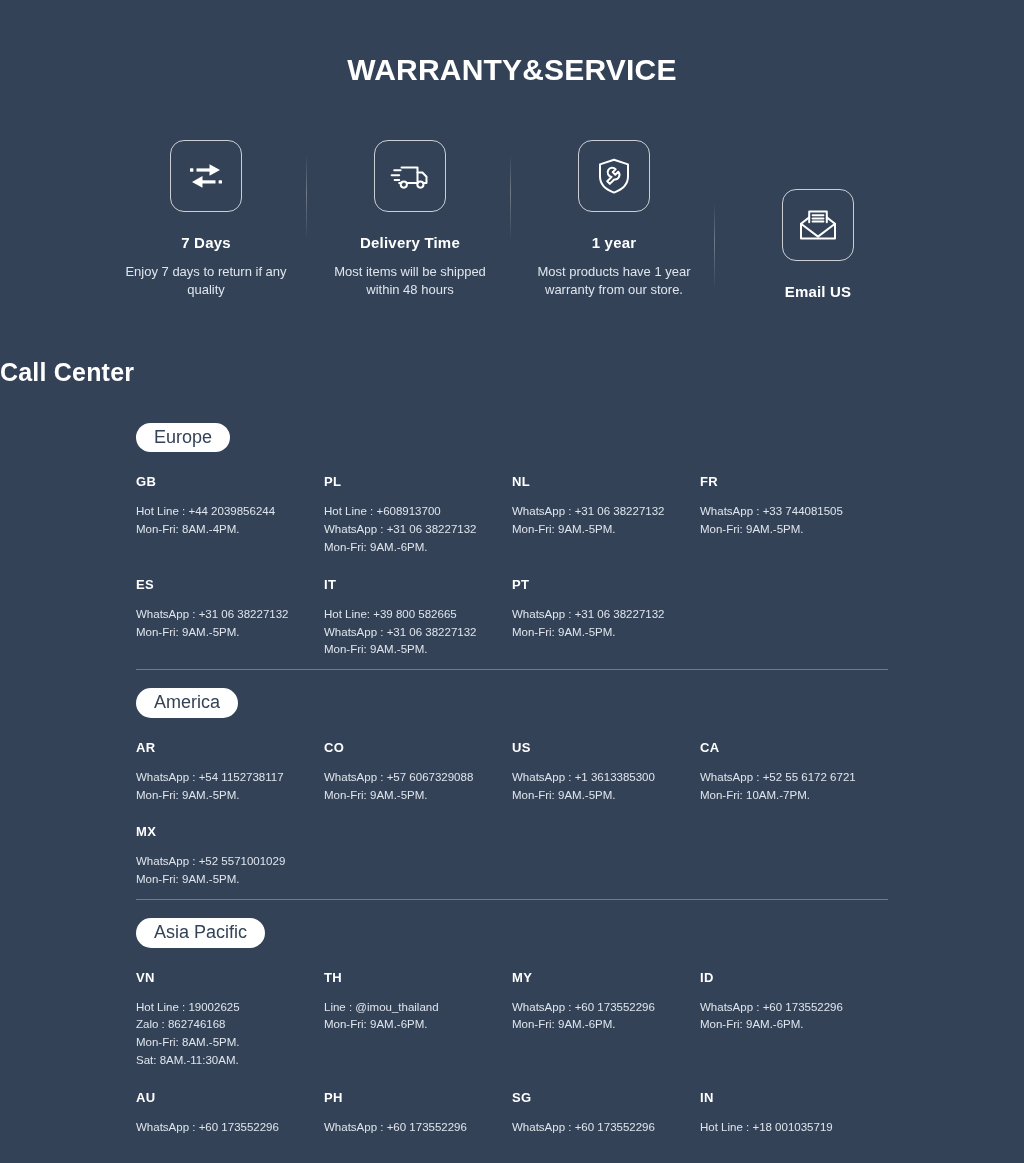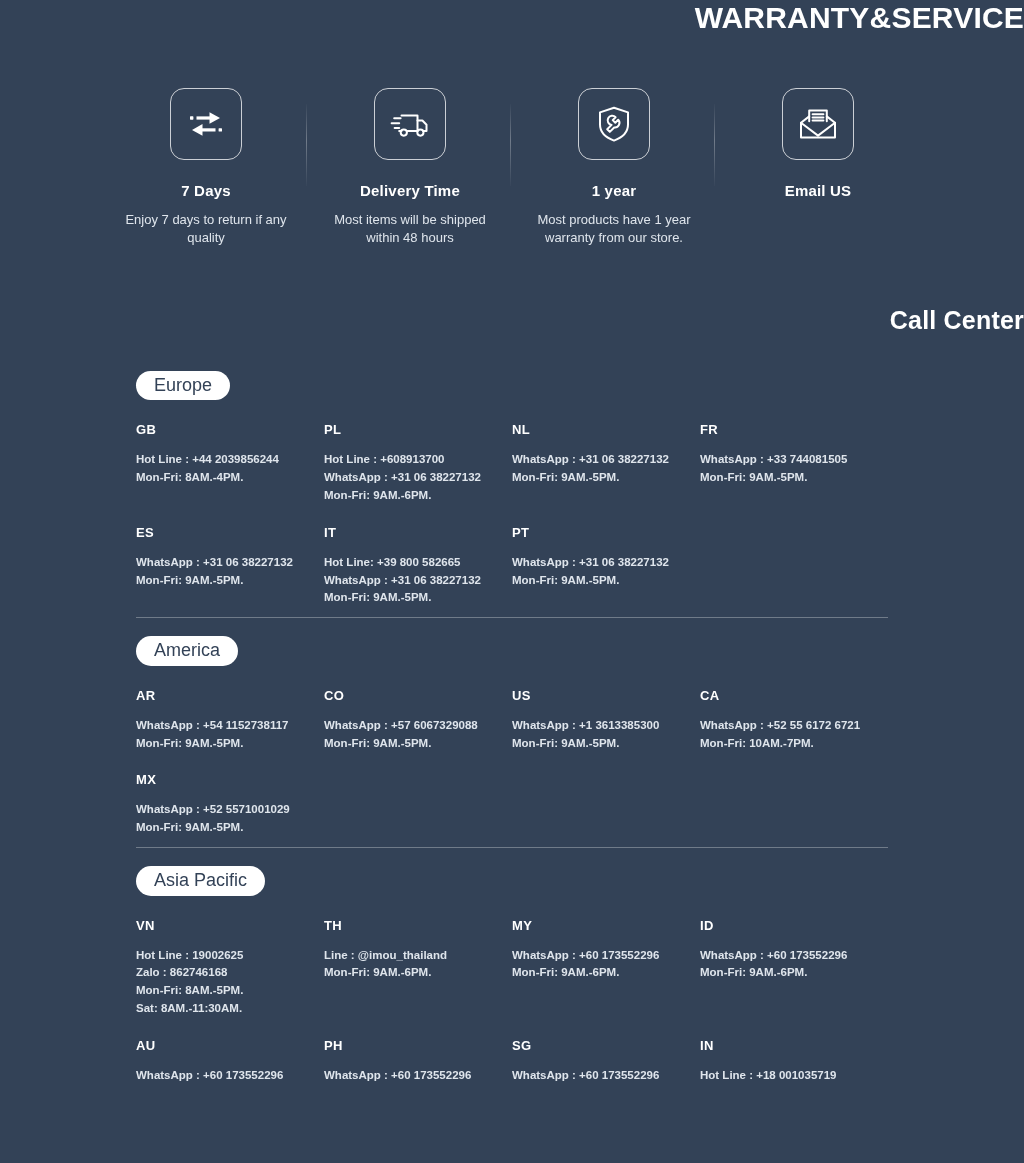--- a/index.html
+++ b/index.html
@@ -12,21 +12,22 @@
     width: 1024px;
     height: 1163px;
     position: relative;
     font-family: "Liberation Sans", sans-serif;
     color: #ffffff;
     overflow: hidden;
   }
 
   
   .page-header {
-    text-align: right;
+    padding-top: 52px;
+    text-align: center;
   }
   .page-title {
     font-size: 30px;
     font-weight: bold;
     letter-spacing: 0.2px;
     line-height: 1.2;
     margin: 0;
     color: #ffffff;
   }
   .page-subtitle {
@@ -34,21 +35,21 @@
     font-size: 13.5px;
     font-weight: normal;
     color: #e9edf2;
     letter-spacing: 0.1px;
   }
 
   
   .features {
     margin-top: 52px;
     display: flex;
-    align-items: flex-start;
+    align-items: flex-end;
     justify-content: center;
     padding: 0 104px;
   }
   .feature {
     flex: 1 1 0;
     text-align: center;
     position: relative;
     padding: 0 10px;
   }
   .feature + .feature::before {
@@ -82,26 +83,25 @@
     margin-top: 12px;
     font-size: 13px;
     line-height: 1.42;
     color: #dfe5ec;
     font-weight: normal;
   }
 
   
   .callcenter-title {
     margin-top: 58px;
-    text-align: right;
+    text-align: left;
     font-size: 25px;
     font-weight: bold;
     color: #ffffff;
     letter-spacing: 0.2px;
-    margin-left: 48px;
   }
 
   .regions {
     margin: 36px auto 0 auto;
     width: 752px;
   }
   .region + .region {
     border-top: 1px solid rgba(255,255,255,0.30);
     margin-top: 6px;
     padding-top: 18px;
@@ -132,21 +132,21 @@
     color: #ffffff;
     font-weight: bold;
     letter-spacing: 0.3px;
   }
   .entry-lines { margin-top: 14px; }
   .entry-line {
     font-size: 11.5px;
     line-height: 1.55;
     color: #dfe5ec;
     white-space: nowrap;
-    font-weight: bold;
+    font-weight: normal;
   }
   .entry.empty { visibility: hidden; }
 </style>
 </head>
 <body>
 
 <div class="page-header">
   <h1 class="page-title">WARRANTY&amp;SERVICE</h1>
 </div>
 

